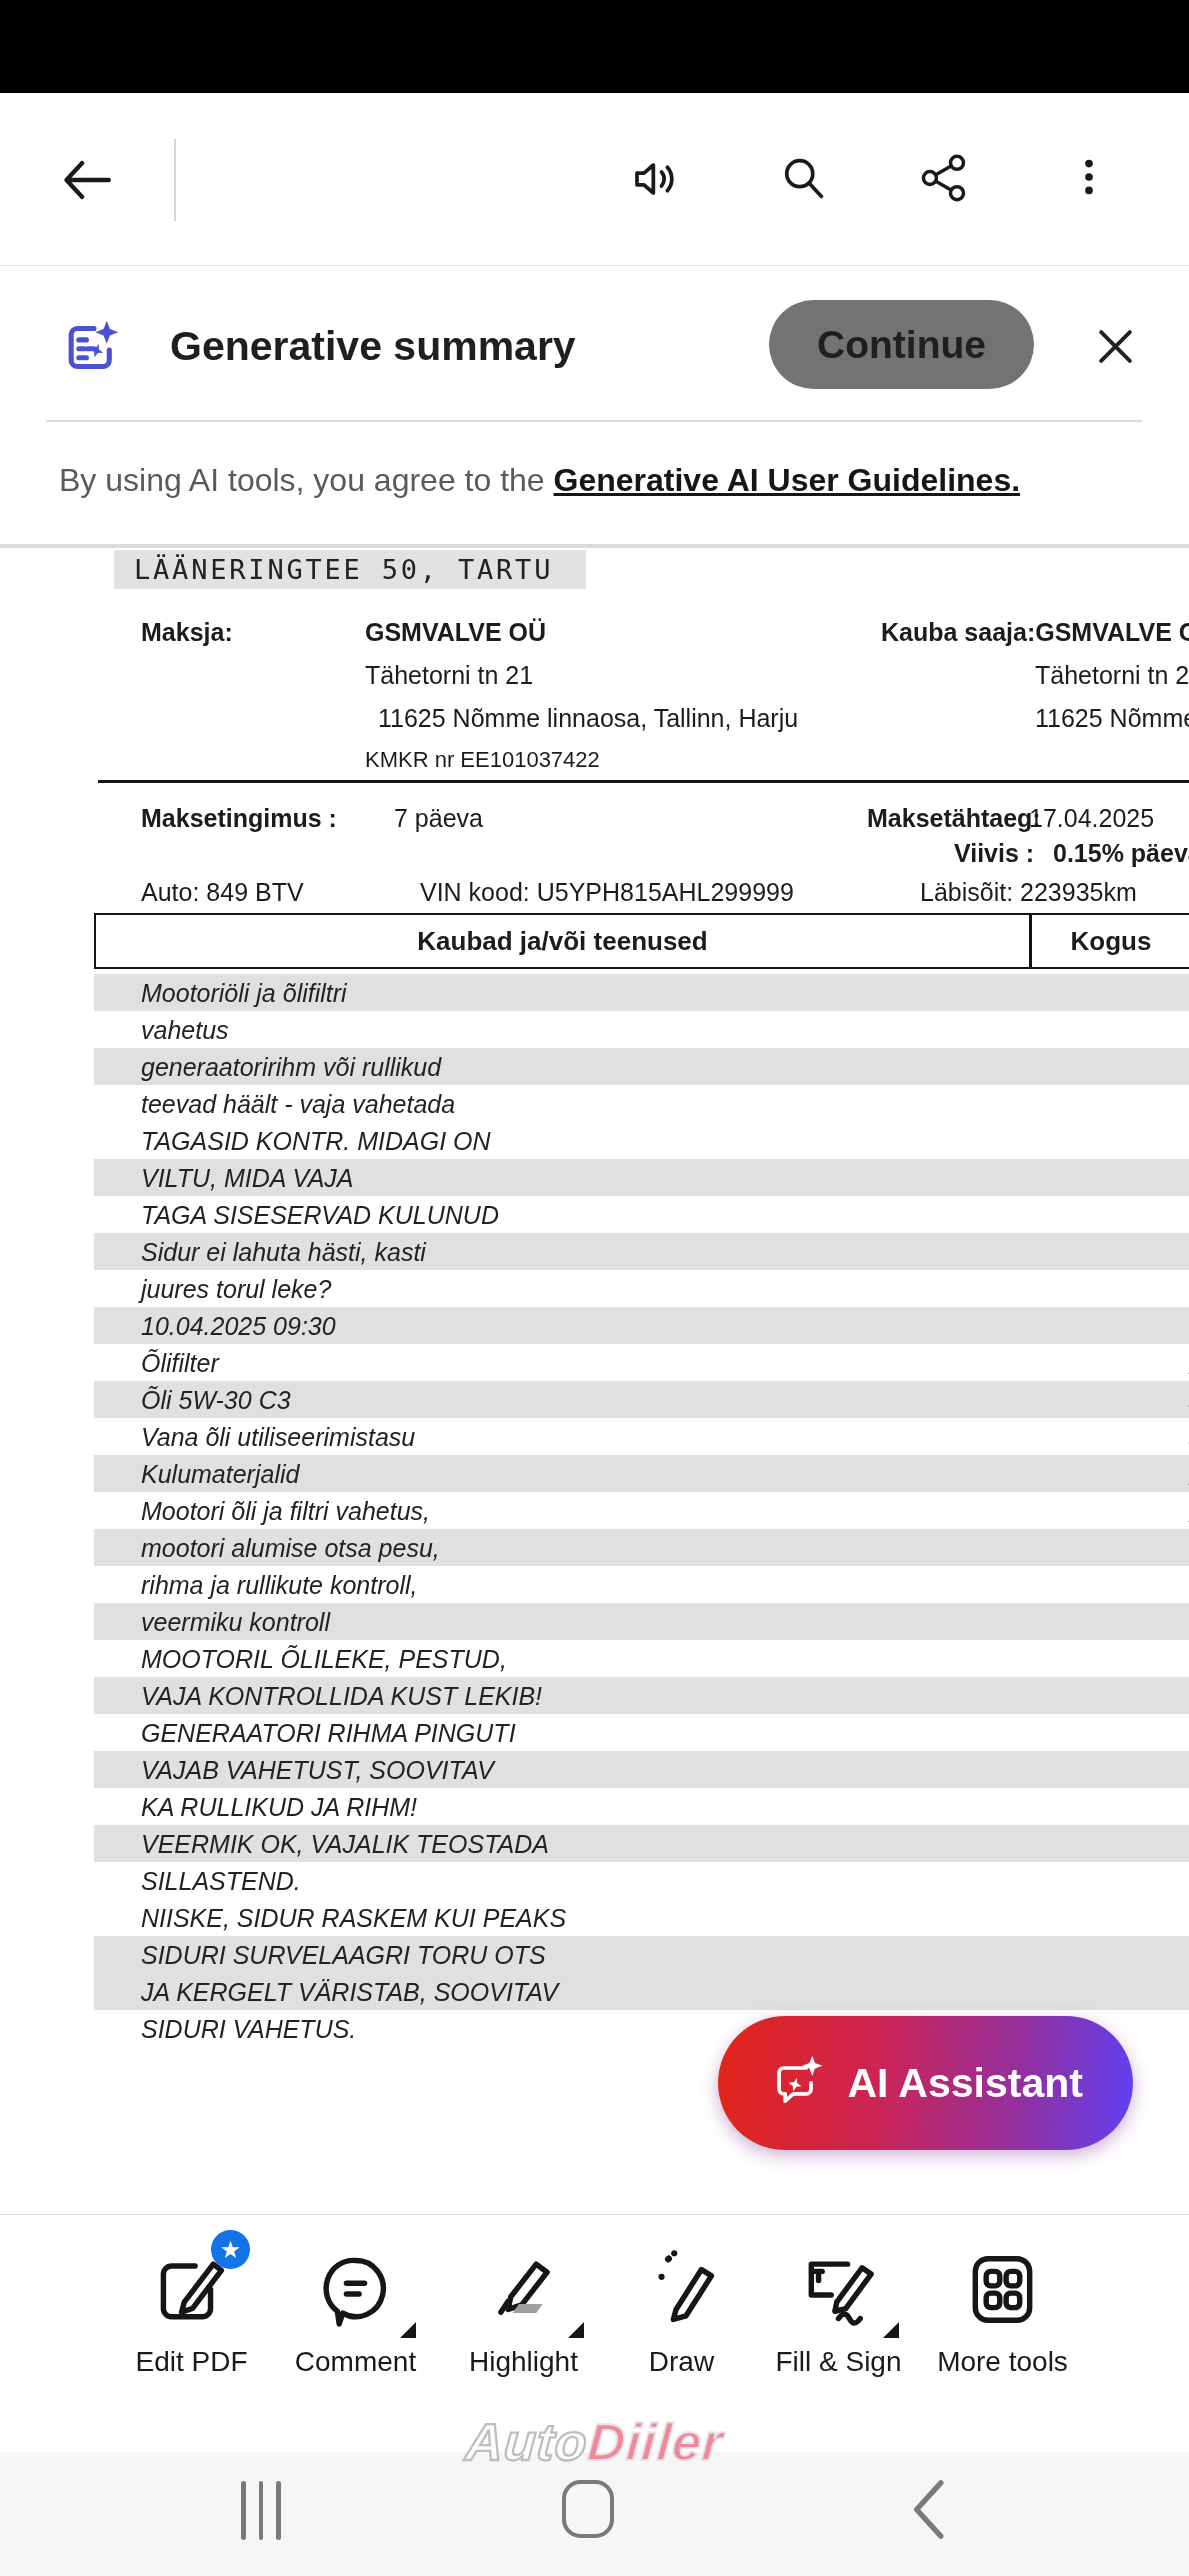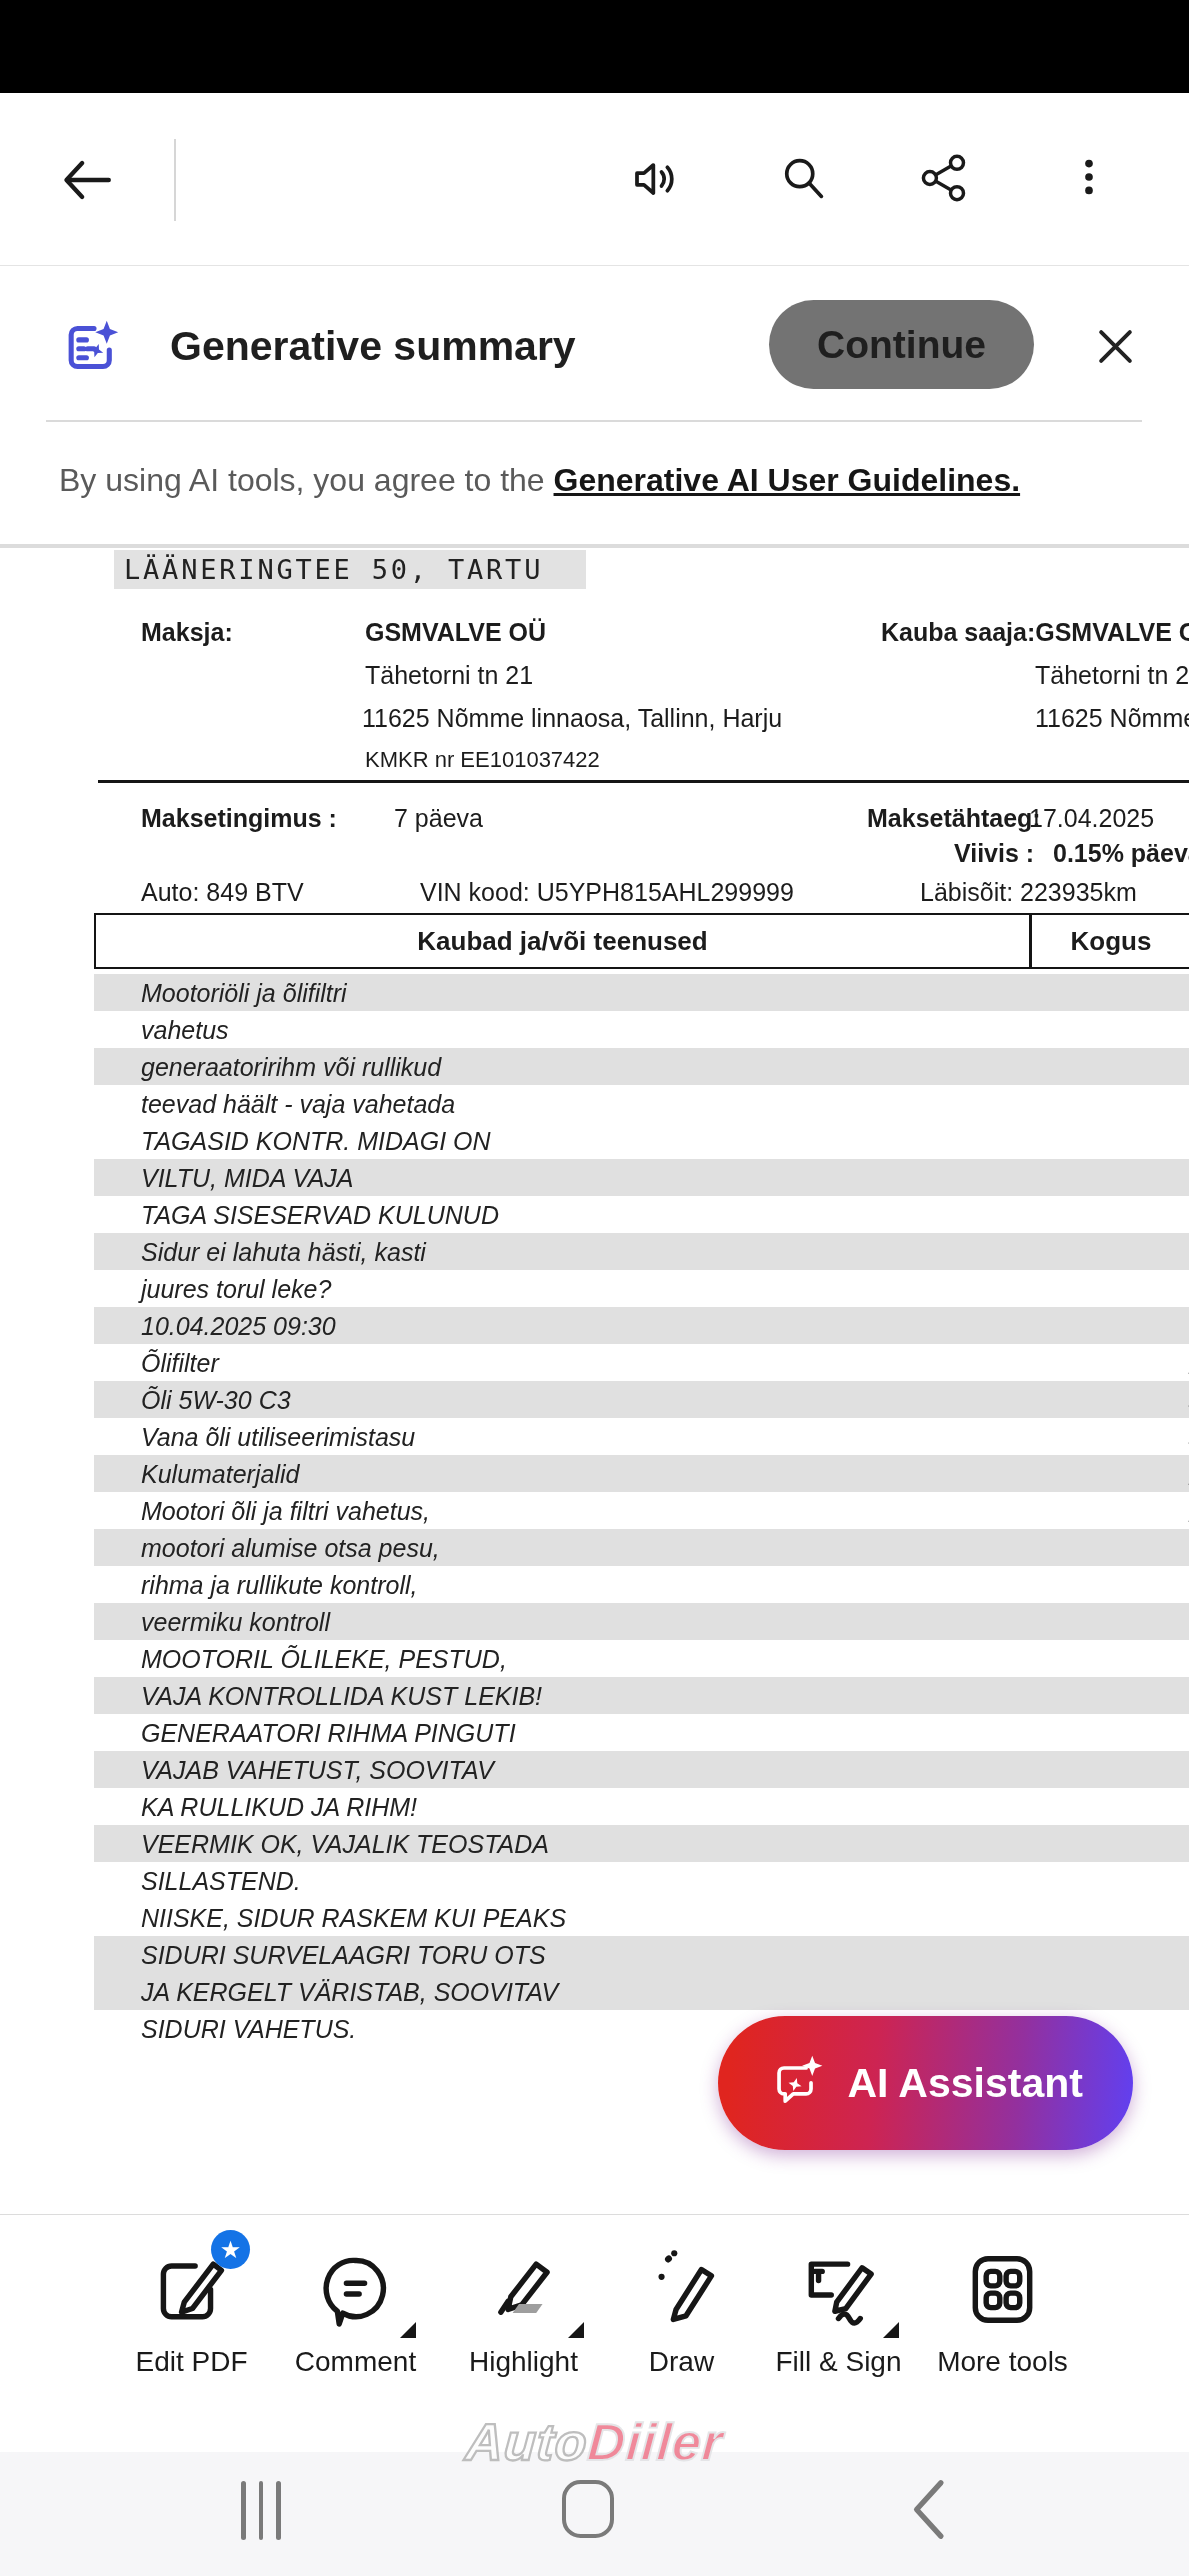--- a/index.html
+++ b/index.html
@@ -23,21 +23,21 @@
                 background:#737373;display:flex;align-items:center;justify-content:center;
                 font-size:39px;font-weight:700;color:#1f1f1f;}
   .close-x{position:absolute;left:1094px;top:58px;color:#222;}
   .banner-divider{position:absolute;left:46px;top:153px;width:1096px;height:1.9px;background:#dadada;}
   .disclaimer{position:absolute;left:59px;top:195px;font-size:32px;color:#5a5a5a;white-space:nowrap;}
   .disclaimer b{color:#161616;text-decoration:underline;font-weight:700;}
 
   
   .addr-hl{position:absolute;left:114px;top:550px;width:472px;height:39px;background:#e2e2e2;
            font-family:"DejaVu Sans Mono",monospace;font-size:27px;letter-spacing:2.8px;color:#222;
-           display:flex;align-items:center;padding-left:10px;box-sizing:border-box;white-space:nowrap;}
+           display:flex;align-items:center;padding-left:20px;box-sizing:border-box;white-space:nowrap;}
   .doc-text{font-size:25px;color:#1c1c1c;}
   .b{font-weight:700;}
   .small{font-size:22px;}
   .hr1{position:absolute;left:98px;top:780px;width:1091px;height:2.8px;background:#161616;}
 
   
   .t-head{position:absolute;left:94px;top:913px;width:1095px;height:52px;
           border-top:2.8px solid #141414;border-bottom:2.8px solid #141414;border-left:2.8px solid #141414;}
   .t-head .vdiv{position:absolute;left:933px;top:0;width:2.8px;height:52px;background:#141414;}
   .t-head .c1{position:absolute;left:0;top:0;width:933px;height:52px;display:flex;align-items:center;
@@ -154,21 +154,21 @@
   <div>
     <div class="addr-hl">LÄÄNERINGTEE 50, TARTU</div>
 
     <span class="abs doc-text b" style="left:141px;top:618px;">Maksja:</span>
     <span class="abs doc-text b" style="left:365px;top:618px;">GSMVALVE OÜ</span>
     <span class="abs doc-text" style="left:881px;top:618px;"><b>Kauba saaja:</b><b>GSMVALVE OÜ</b></span>
 
     <span class="abs doc-text" style="left:365px;top:661px;">Tähetorni tn 21</span>
     <span class="abs doc-text" style="left:1035px;top:661px;">Tähetorni tn 21</span>
 
-    <span class="abs doc-text" style="left:362px;top:704px;">11625 Nõmme linnaosa, Tallinn, Harju</span>
+    <span class="abs doc-text" style="left:378px;top:704px;">11625 Nõmme linnaosa, Tallinn, Harju</span>
     <span class="abs doc-text" style="left:1035px;top:704px;">11625 Nõmme</span>
 
     <span class="abs doc-text small" style="left:365px;top:747px;">KMKR nr EE101037422</span>
 
     <div class="hr1"></div>
 
     <span class="abs doc-text b" style="left:141px;top:804px;">Maksetingimus :</span>
     <span class="abs doc-text" style="left:394px;top:804px;">7 päeva</span>
     <span class="abs doc-text b" style="left:867px;top:804px;">Maksetähtaeg:</span>
     <span class="abs doc-text" style="left:1029px;top:804px;">17.04.2025</span>

